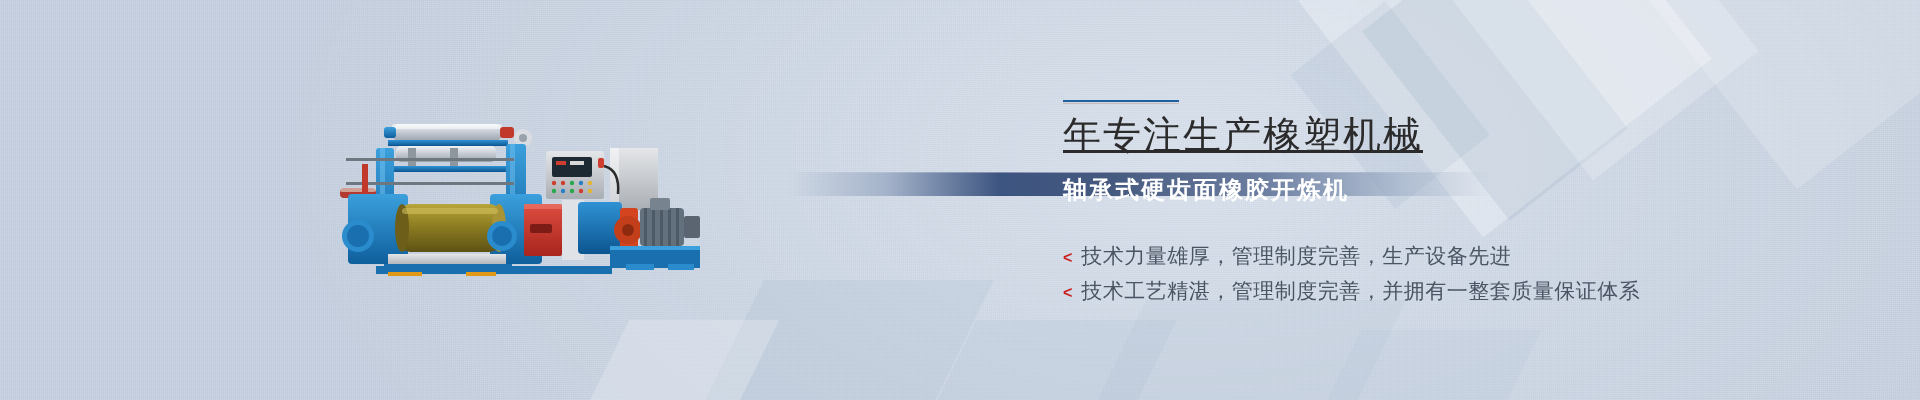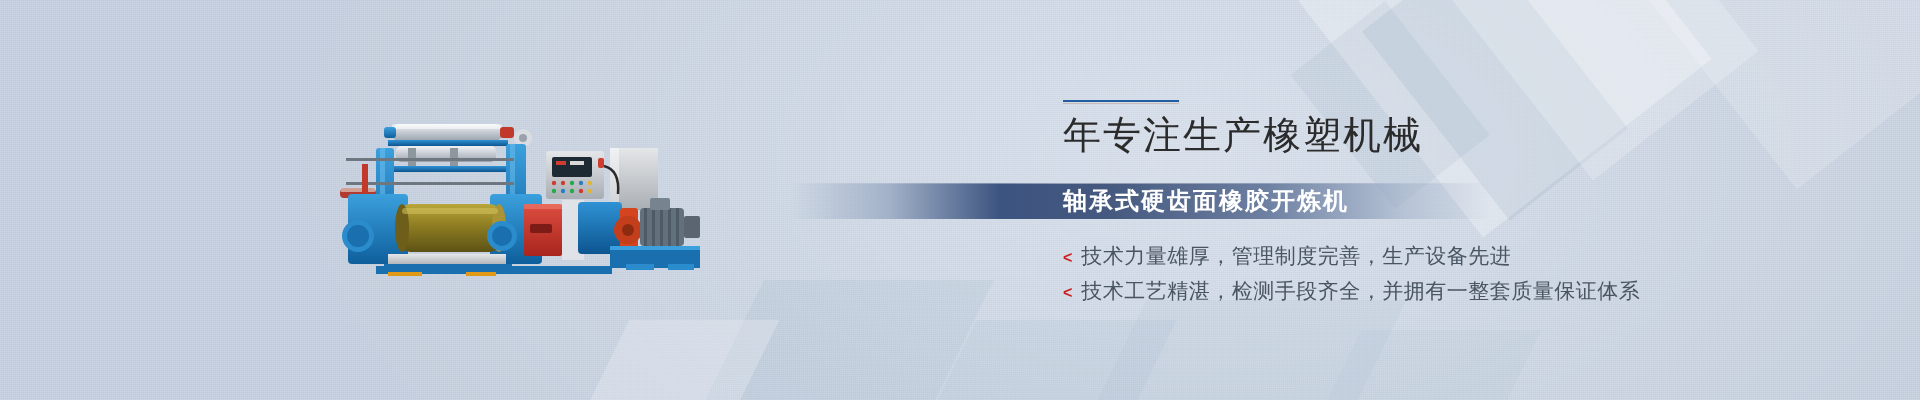--- a/index.html
+++ b/index.html
@@ -53,23 +53,24 @@
   #content { position:absolute; left:1063px; top:100px; width:760px; }
   #rule-wrap { width:116px; }
   #rule-top { height:2px; background:#1f5fa0; }
   #rule-bot { height:1px; background:rgba(196,176,170,.75); margin-top:1px; }
 
   #headline {
     margin-top:8px;
     font-size:38px; line-height:46px; letter-spacing:2px;
     color:#2b2b2b; font-weight:400; white-space:nowrap;
     font-family:"Liberation Serif","DejaVu Serif",serif;
-  }
-
-  #subbar-wrap { position:absolute; left:-273px; top:83px; width:700px; height:36px; }
+    text-decoration:underline;
+  }
+
+  #subbar-wrap { position:absolute; left:-273px; top:72px; width:700px; height:24px; }
   #subbar {
     position:absolute; inset:0;
     background:linear-gradient(90deg,
       rgba(150,168,194,0) 0%,
       rgba(126,146,178,.55) 14%,
       #3c5480 30%,
       #46597f 46%,
       #6d80a2 68%,
       rgba(150,168,194,.45) 88%,
       rgba(150,168,194,0) 100%);
@@ -254,18 +255,18 @@
       <div id="subbar-text">轴承式硬齿面橡胶开炼机</div>
     </div>
 
     <ul id="bullets" style="list-style:none;">
       <li class="bullet">
         <span class="chev">&lt;</span>
         <span class="btxt">技术力量雄厚，管理制度完善，生产设备先进</span>
       </li>
       <li class="bullet">
         <span class="chev">&lt;</span>
-        <span class="btxt">技术工艺精湛，检测手段齐全，并拥有一整套质量保证体系</span>
+        <span class="btxt">技术工艺精湛，管理制度完善，并拥有一整套质量保证体系</span>
       </li>
     </ul>
 
   </div>
 </div>
 
 </body></html>

